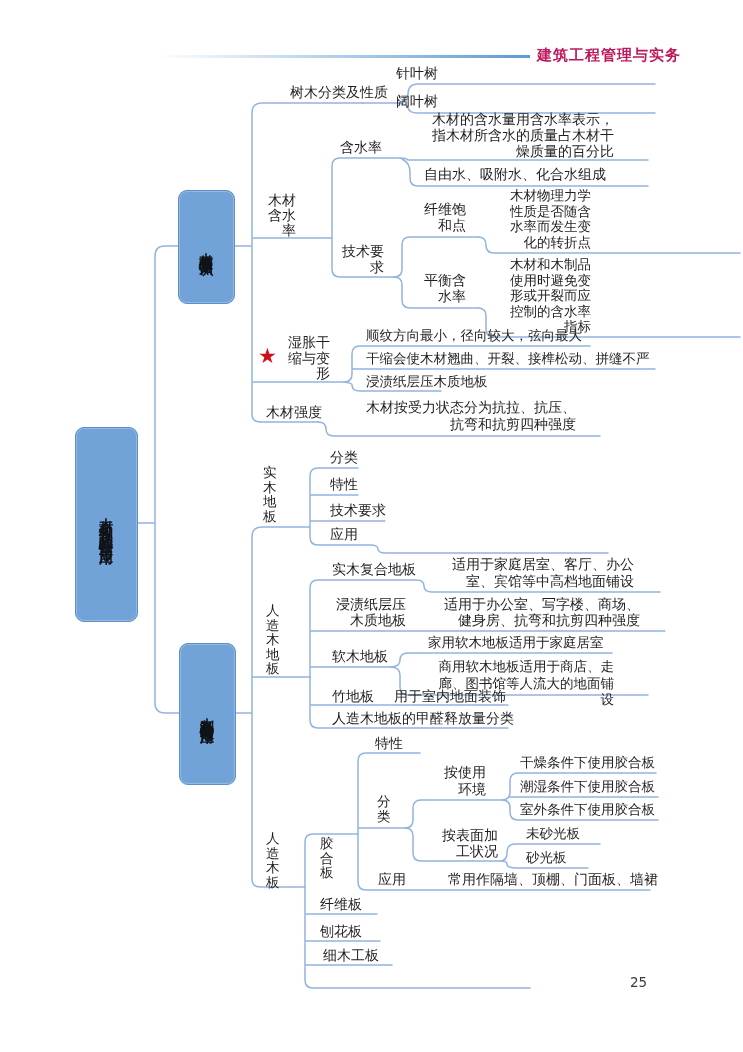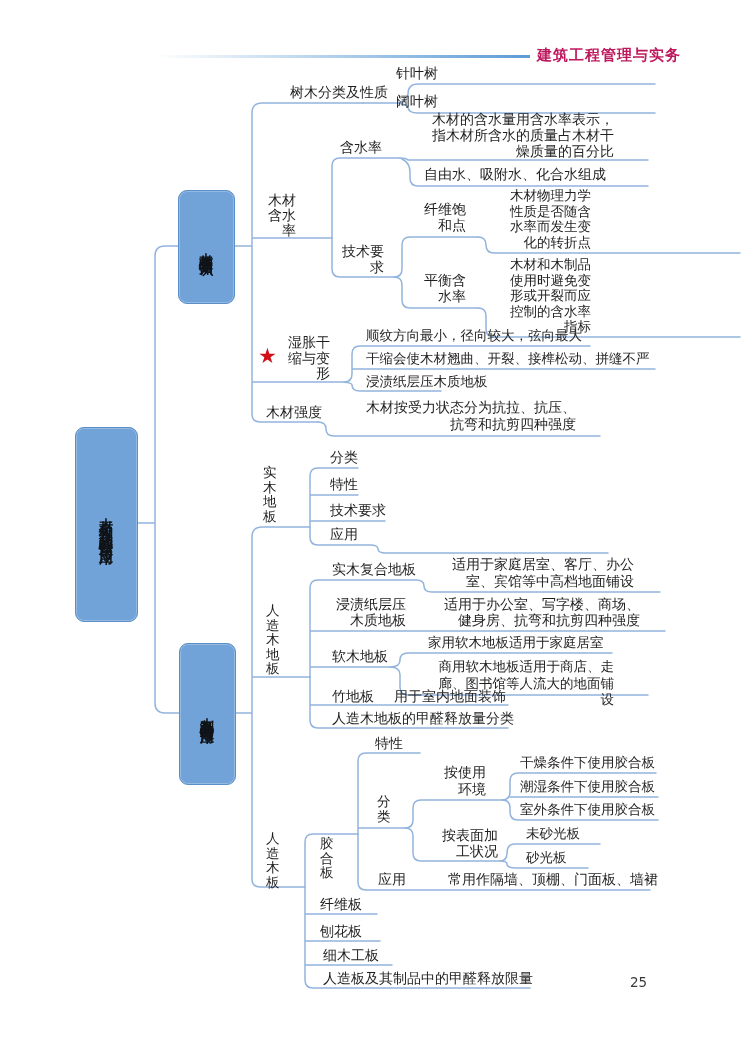--- a/index.html
+++ b/index.html
@@ -129,15 +129,14 @@
   <div class="lbl sm" style="left:520px;top:779px;">潮湿条件下使用胶合板</div>
   <div class="lbl sm" style="left:520px;top:802px;">室外条件下使用胶合板</div>
   <div class="lbl ba" style="left:438px;top:827px;width:60px;line-height:16px;">按表面加工状况</div>
   <div class="lbl sm" style="left:526px;top:826px;">未砂光板</div>
   <div class="lbl sm" style="left:526px;top:850px;">砂光板</div>
   <div class="lbl" style="left:378px;top:871px;">应用</div>
   <div class="lbl" style="left:448px;top:871px;">常用作隔墙、顶棚、门面板、墙裙</div>
   <div class="lbl" style="left:320px;top:896px;">纤维板</div>
   <div class="lbl" style="left:320px;top:923px;">刨花板</div>
   <div class="lbl" style="left:323px;top:947px;">细木工板</div>
-  <div class="lbl" style="left:323px;top:970px;">人造板及其制品中的甲醛释放限量</div>
 
 </div>
 
 </body></html>

